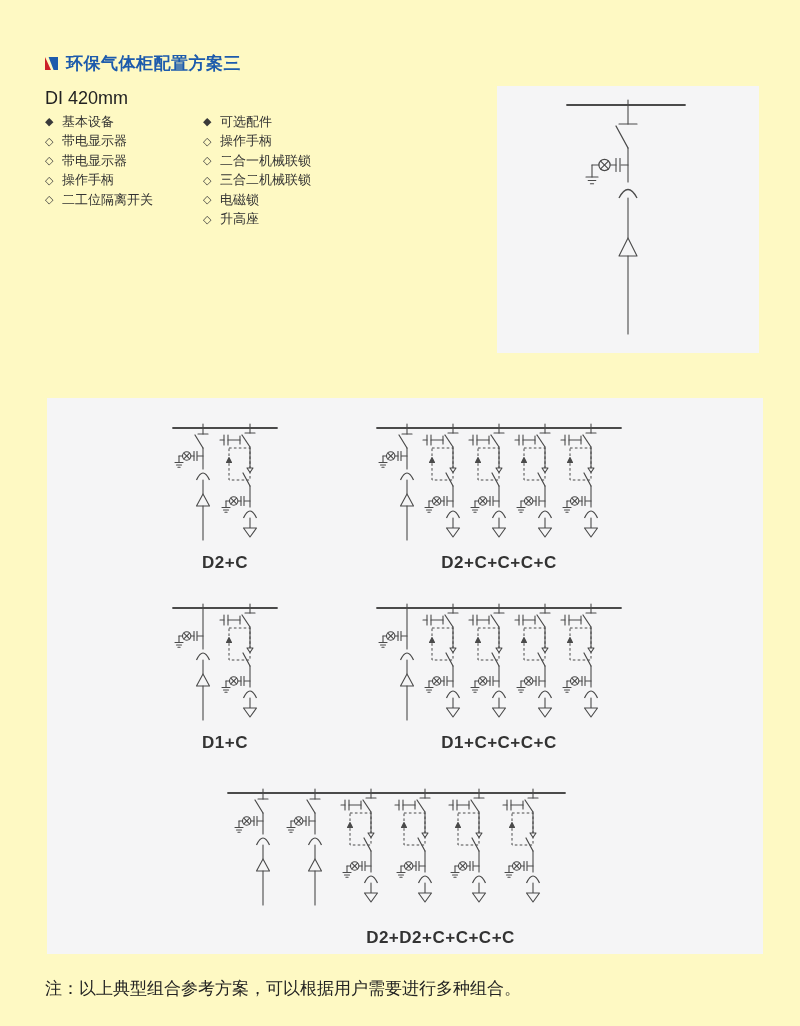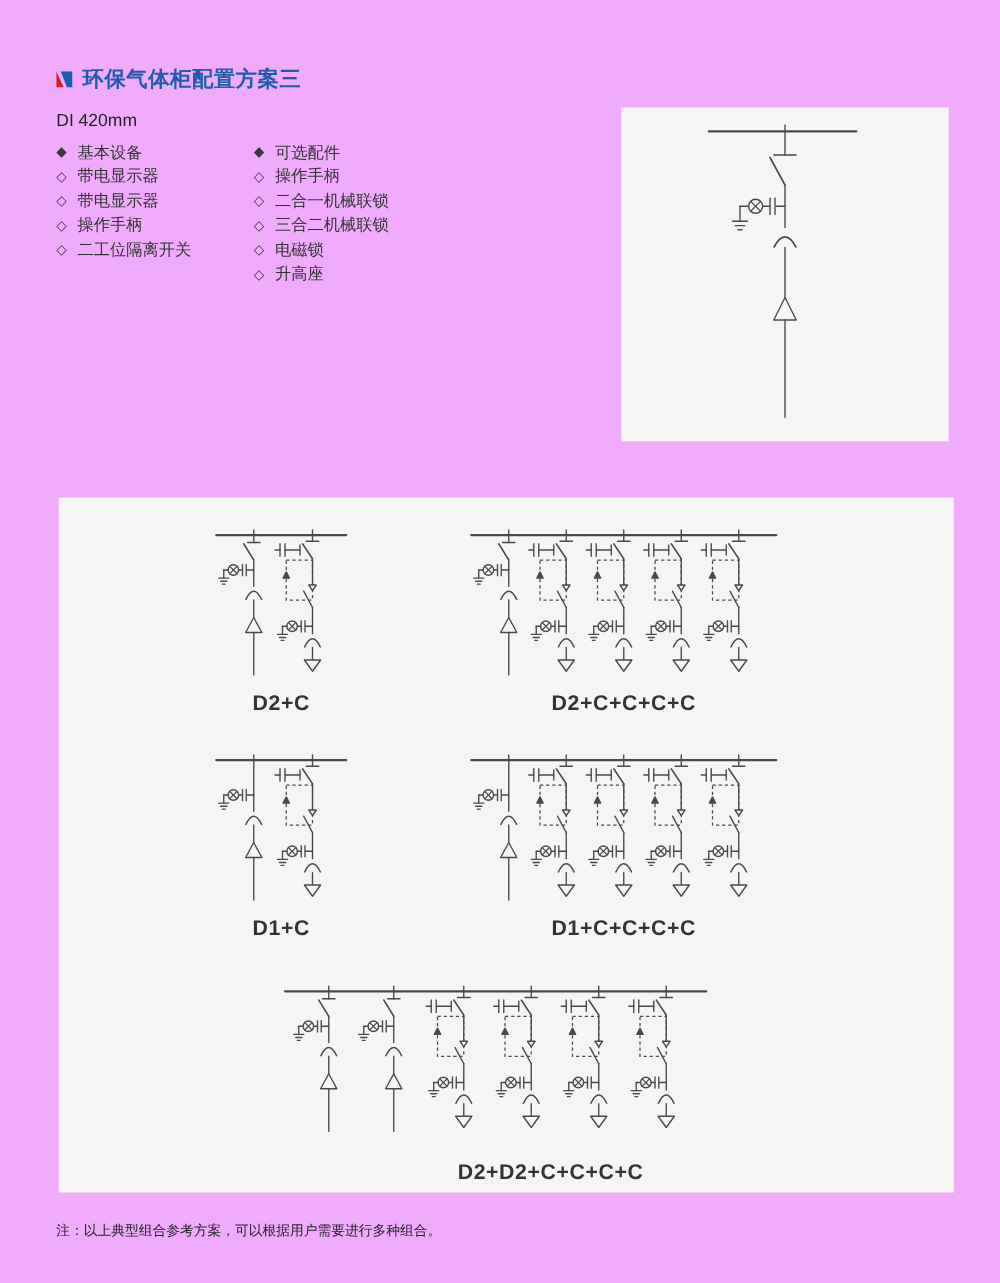--- a/index.html
+++ b/index.html
@@ -1,29 +1,29 @@
 <!DOCTYPE html>
 <html><head>
 <meta charset="utf-8">
 <style>
   html,body{margin:0;padding:0;background:#ffffff;}
-  .page{position:relative;width:800px;height:1026px;background:#f0abfc;overflow:hidden;
+  .page{position:relative;width:800px;height:1026px;background:#fef9c3;overflow:hidden;
         font-family:"Liberation Sans","DejaVu Sans",sans-serif;color:#2f2f2f;}
   .sec-header{position:absolute;display:flex;align-items:center;gap:8px;}
   .sec-header .ttl{font-size:17px;font-weight:bold;color:#1d5bac;letter-spacing:.5px;}
-  .subtitle{position:absolute;left:45px;top:88px;font-size:14px;color:#222;}
+  .subtitle{position:absolute;left:45px;top:88px;font-size:18px;color:#222;}
   .eq-col{position:absolute;top:112px;display:flex;flex-direction:column;}
   .eq-row{height:19.5px;display:flex;align-items:center;font-size:13px;color:#333;}
   .eq-row .blt{width:17px;font-size:11px;color:#3a3a3a;}
   .panel{position:absolute;background:#f5f5f6;}
   #panel-scheme{left:497px;top:86px;width:262px;height:267px;}
   #panel-combos{left:47px;top:398px;width:716px;height:556px;}
   .diag-label{position:absolute;transform:translateX(-50%);font-size:17px;font-weight:600;
               color:#333;letter-spacing:.5px;white-space:nowrap;}
-  .note{position:absolute;left:45px;top:977px;font-size:11px;color:#222;}
+  .note{position:absolute;left:45px;top:977px;font-size:17px;color:#222;}
   svg{display:block;}
 </style>
 </head>
 <body>
 
 <div class="page">
 
   <div class="sec-header" style="left:45px;top:52px;">
     <svg width="13" height="13" viewBox="0 0 13 13">
       <polygon points="0,0 0,13 6,13" fill="#cc2127"></polygon>

